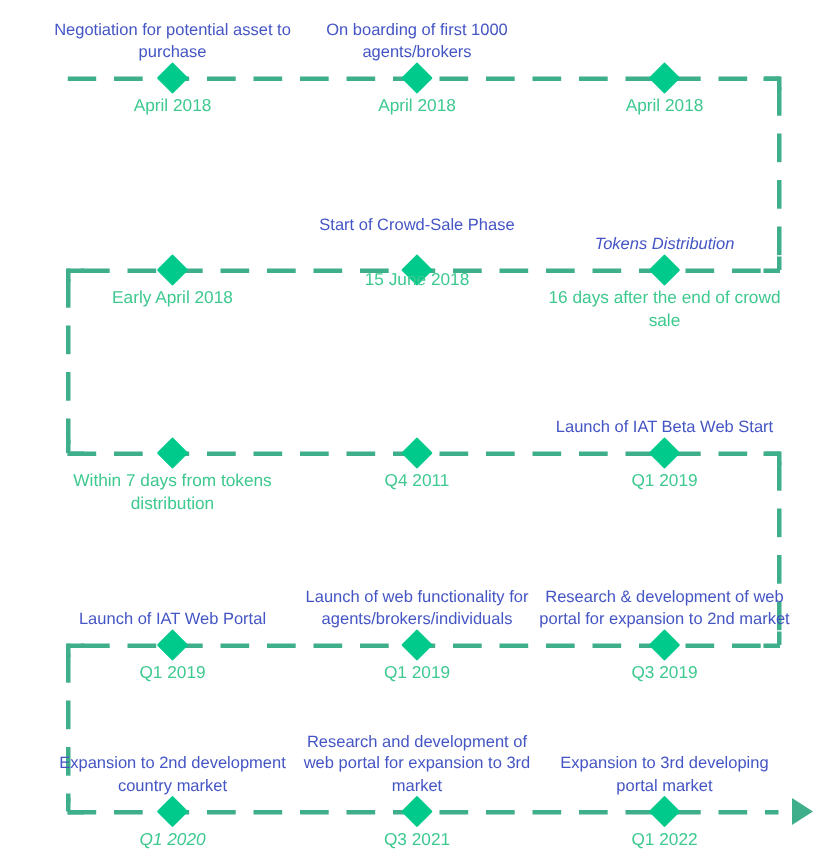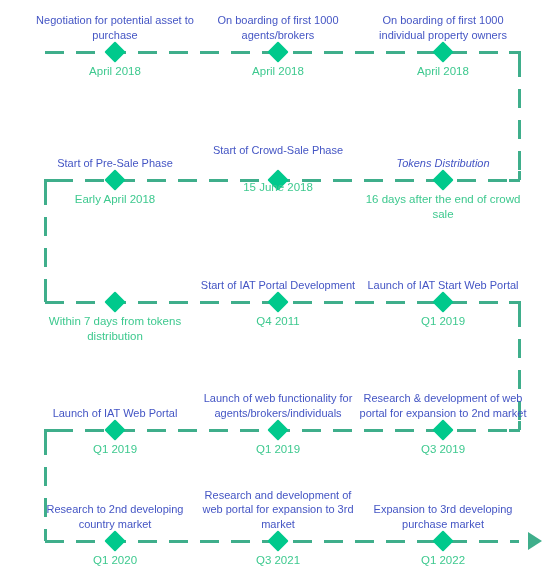--- a/index.html
+++ b/index.html
@@ -106,61 +106,52 @@
     <div class="m-title bottomed" style="left: 115px; top: 2px; height: 40px; color: rgb(68, 85, 196);">
       <span>Negotiation for potential asset to purchase</span>
     </div>
     <div class="m-date" style="left: 115px; top: 64px; color: rgb(62, 201, 143);">April 2018</div>
     <div class="diamond" style="left: 278px; top: 52px; background: rgb(0, 201, 140);"></div>
     <div class="m-title bottomed" style="left: 278px; top: 2px; height: 40px; color: rgb(68, 85, 196);">
       <span>On boarding of first 1000 agents/brokers</span>
     </div>
     <div class="m-date" style="left: 278px; top: 64px; color: rgb(62, 201, 143);">April 2018</div>
     <div class="diamond" style="left: 443px; top: 52px; background: rgb(0, 201, 140);"></div>
-    <div class="m-title bottomed" style="left: 443px; top: 2px; height: 40px; color: rgb(68, 85, 196);">
-      <span>On boarding of first 1000 individual property owners</span>
-    </div>
     <div class="m-date" style="left: 443px; top: 64px; color: rgb(62, 201, 143);">April 2018</div>
     <div class="vconn" style="left: 518px; top: 58px; height: 116px;"></div>
     <div class="elbow" style="background: rgb(63, 174, 139); top: 51px; height: 3px; width: 11px; left: 509px;"></div>
     <div class="elbow" style="background: rgb(63, 174, 139); left: 518px; top: 51px; width: 3px; height: 9px;"></div>
     <div class="elbow" style="background: rgb(63, 174, 139); top: 179px; height: 3px; width: 11px; left: 509px;"></div>
     <div class="elbow" style="background: rgb(63, 174, 139); left: 518px; top: 171px; width: 3px; height: 9px;"></div>
     <div class="track" style="top: 179px; background-position: right center;"></div>
     <div class="diamond" style="left: 443px; top: 180px; background: rgb(0, 201, 140);"></div>
     <div class="m-title bottomed" style="left: 443px; top: 130px; height: 40px; color: rgb(68, 85, 196); font-style: italic;">
       <span>Tokens Distribution</span>
     </div>
     <div class="m-date" style="left: 443px; top: 192px; color: rgb(62, 201, 143);">16 days after the end of crowd sale</div>
     <div class="diamond" style="left: 278px; top: 180px; background: rgb(0, 201, 140);"></div>
     <div class="m-title bottomed" style="left: 278px; top: 130px; height: 40px; color: rgb(68, 85, 196); align-items: center;">
       <span>Start of Crowd-Sale Phase</span>
     </div>
     <div class="m-date" style="left: 278px; top: 180px; color: rgb(62, 201, 143);">15 June 2018</div>
     <div class="diamond" style="left: 115px; top: 180px; background: rgb(0, 201, 140);"></div>
-    <div class="m-title bottomed" style="left: 115px; top: 130px; height: 40px; color: rgb(68, 85, 196);">
-      <span>Start of Pre-Sale Phase</span>
-    </div>
     <div class="m-date" style="left: 115px; top: 192px; color: rgb(62, 201, 143);">Early April 2018</div>
     <div class="vconn" style="left: 44px; top: 186px; height: 110px;"></div>
     <div class="elbow" style="background: rgb(63, 174, 139); top: 179px; height: 3px; width: 11px; left: 45px;"></div>
     <div class="elbow" style="background: rgb(63, 174, 139); left: 44px; top: 179px; width: 3px; height: 9px;"></div>
     <div class="elbow" style="background: rgb(63, 174, 139); top: 301px; height: 3px; width: 11px; left: 45px;"></div>
     <div class="elbow" style="background: rgb(63, 174, 139); left: 44px; top: 293px; width: 3px; height: 9px;"></div>
     <div class="track" style="top: 301px;"></div>
     <div class="diamond" style="left: 115px; top: 302px; background: rgb(0, 201, 140);"></div>
     <div class="m-date" style="left: 115px; top: 314px; color: rgb(62, 201, 143);">Within 7 days from tokens distribution</div>
     <div class="diamond" style="left: 278px; top: 302px; background: rgb(0, 201, 140);"></div>
-    <div class="m-title bottomed" style="left: 278px; top: 252px; height: 40px; color: rgb(68, 85, 196);">
-      <span>Start of IAT Portal Development</span>
-    </div>
     <div class="m-date" style="left: 278px; top: 314px; color: rgb(62, 201, 143);">Q4 2011</div>
     <div class="diamond" style="left: 443px; top: 302px; background: rgb(0, 201, 140);"></div>
     <div class="m-title bottomed" style="left: 443px; top: 252px; height: 40px; color: rgb(68, 85, 196);">
-      <span>Launch of IAT Start Web Portal</span>
+      <span>Launch of IAT Beta Web Start</span>
     </div>
     <div class="m-date" style="left: 443px; top: 314px; color: rgb(62, 201, 143);">Q1 2019</div>
     <div class="vconn" style="left: 518px; top: 308px; height: 116px;"></div>
     <div class="elbow" style="background: rgb(63, 174, 139); top: 301px; height: 3px; width: 11px; left: 509px;"></div>
     <div class="elbow" style="background: rgb(63, 174, 139); left: 518px; top: 301px; width: 3px; height: 9px;"></div>
     <div class="elbow" style="background: rgb(63, 174, 139); top: 429px; height: 3px; width: 11px; left: 509px;"></div>
     <div class="elbow" style="background: rgb(63, 174, 139); left: 518px; top: 421px; width: 3px; height: 9px;"></div>
     <div class="track" style="top: 429px; background-position: right center;"></div>
     <div class="diamond" style="left: 443px; top: 430px; background: rgb(0, 201, 140);"></div>
     <div class="m-title bottomed" style="left: 443px; top: 380px; height: 40px; color: rgb(68, 85, 196);">
@@ -178,27 +169,27 @@
     </div>
     <div class="m-date" style="left: 115px; top: 442px; color: rgb(62, 201, 143);">Q1 2019</div>
     <div class="vconn" style="left: 44px; top: 436px; height: 99px;"></div>
     <div class="elbow" style="background: rgb(63, 174, 139); top: 429px; height: 3px; width: 11px; left: 45px;"></div>
     <div class="elbow" style="background: rgb(63, 174, 139); left: 44px; top: 429px; width: 3px; height: 9px;"></div>
     <div class="elbow" style="background: rgb(63, 174, 139); top: 540px; height: 3px; width: 11px; left: 45px;"></div>
     <div class="elbow" style="background: rgb(63, 174, 139); left: 44px; top: 532px; width: 3px; height: 9px;"></div>
     <div class="track" style="top: 540px;"></div>
     <div class="diamond" style="left: 115px; top: 541px; background: rgb(0, 201, 140);"></div>
     <div class="m-title bottomed" style="left: 115px; top: 491px; height: 40px; color: rgb(68, 85, 196);">
-      <span>Research to 2nd developing country market</span>
+      <span>Expansion to 2nd development country market</span>
     </div>
-    <div class="m-date" style="left: 115px; top: 553px; color: rgb(62, 201, 143);">Q1 2020</div>
+    <div class="m-date" style="left: 115px; top: 553px; color: rgb(62, 201, 143); font-style: italic;">Q1 2020</div>
     <div class="diamond" style="left: 278px; top: 541px; background: rgb(0, 201, 140);"></div>
     <div class="m-title bottomed" style="left: 278px; top: 491px; height: 40px; color: rgb(68, 85, 196);">
       <span>Research and development of web portal for expansion to 3rd market</span>
     </div>
     <div class="m-date" style="left: 278px; top: 553px; color: rgb(62, 201, 143);">Q3 2021</div>
     <div class="diamond" style="left: 443px; top: 541px; background: rgb(0, 201, 140);"></div>
     <div class="m-title bottomed" style="left: 443px; top: 491px; height: 40px; color: rgb(68, 85, 196);">
-      <span>Expansion to 3rd developing purchase market</span>
+      <span>Expansion to 3rd developing portal market</span>
     </div>
     <div class="m-date" style="left: 443px; top: 553px; color: rgb(62, 201, 143);">Q1 2022</div>
     <div class="arrow" style="left: 528px; top: 541px; border-left-color: rgb(63, 174, 139);"></div>
   </div>
 
 </body></html>

